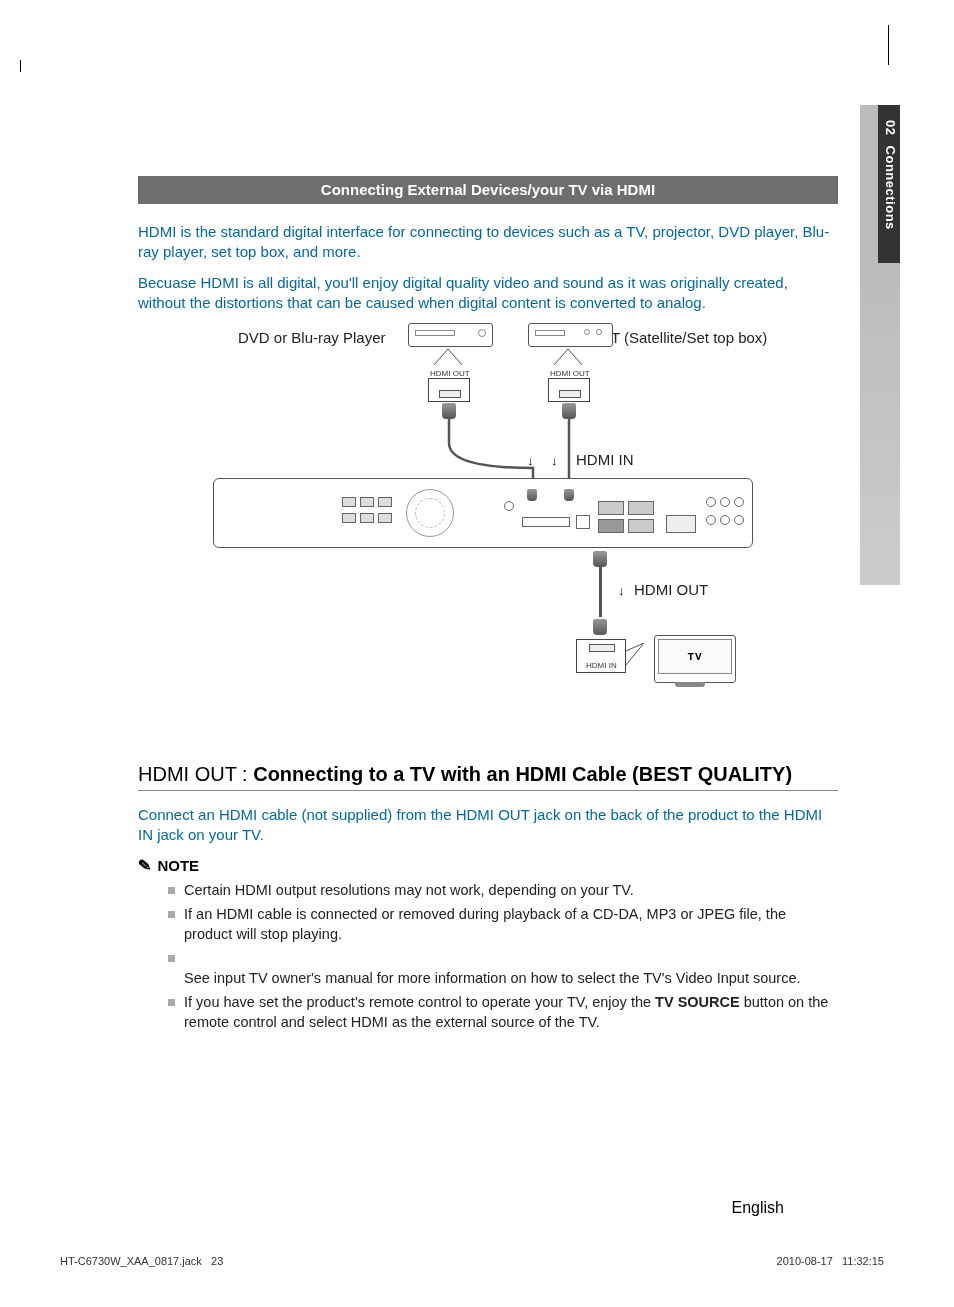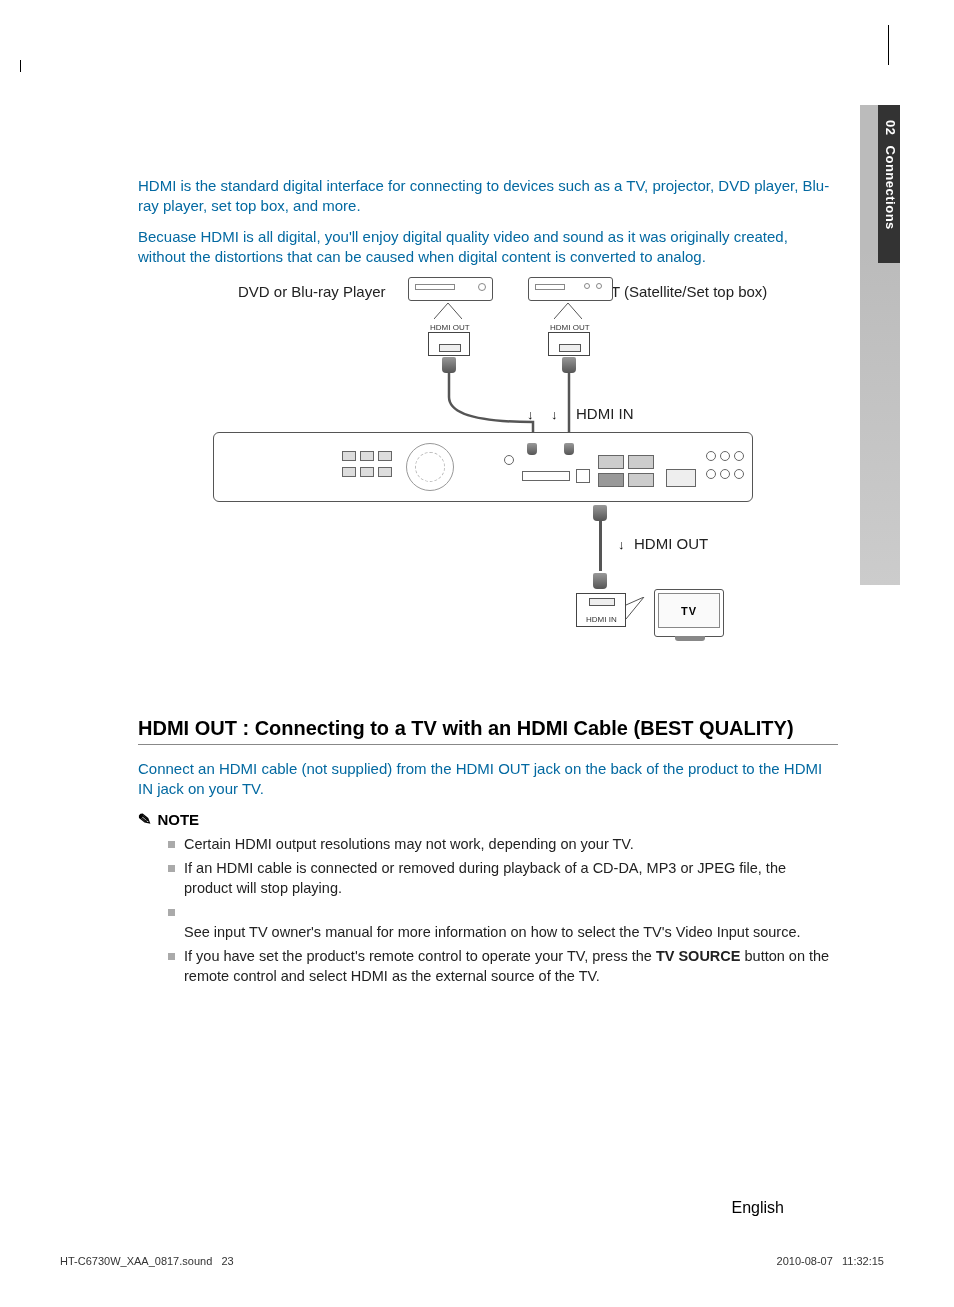--- a/index.html
+++ b/index.html
@@ -100,21 +100,21 @@
   .jack { position:absolute; width:10px; height:10px; border:1px solid #666; border-radius:50%; }
   .rect-port { position:absolute; border:1px solid #666; }
   .tv-box { position:absolute; border:1.5px solid #555; border-radius:3px; }
   
   .section-title {
     font-size: 20px;
     border-bottom: 1px solid #888;
     padding-bottom: 4px;
     margin-bottom: 14px;
   }
-  .section-title .bold { font-weight: bold; }
+  .section-title .bold { font-weight: normal; }
   .note-head { font-weight: bold; font-size: 15px; margin-top:10px; margin-bottom:6px; display:flex; align-items:center; gap:6px;}
   .note-icon { font-size:16px; transform: rotate(-5deg); }
   ul.notes { list-style: none; padding-left: 30px; }
   ul.notes li { position: relative; padding-left: 16px; margin-bottom: 5px; font-size: 14.5px; line-height:1.35; color:#222;}
   ul.notes li::before {
     content: "";
     position: absolute;
     left: 0; top: 6px;
     width: 7px; height: 7px;
     background: #aaa;
@@ -133,20 +133,21 @@
 
 <div class="side-tab"></div>
 <div class="side-tab-dark"></div>
 <div class="side-tab-text">
   <span class="num">02</span>
   <span>Connections</span>
 </div>
 
 <div class="content">
 
+  <div class="banner">Connecting External Devices/your TV via HDMI</div>
 
   <p class="para">HDMI is the standard digital interface for connecting to devices such as a TV, projector, DVD player, Blu-ray player, set top box, and more.</p>
   <p class="para">Becuase HDMI is all digital, you'll enjoy digital quality video and sound as it was originally created, without the distortions that can be caused when digital content is converted to analog.</p>
 
   <div class="diagram">
 
     <span class="dlabel" style="left:100px; top:6px;">DVD or Blu-ray Player</span>
     <span class="dlabel" style="left:454px; top:6px;">SAT (Satellite/Set top box)</span>
 
     <div class="device-box" style="left:270px; top:0px; width:85px; height:24px;">
@@ -232,21 +233,21 @@
     <div class="connector" style="left:455px; top:296px;"></div>
 
     <div class="hdmi-port-box" style="left:438px; top:316px; width:50px; height:34px;">
       <div style="position:absolute;left:12px;top:4px;width:26px;height:8px;border:1px solid #555;background:#eee;"></div>
     </div>
     <span class="small-label" style="left:448px; top:338px;">HDMI  IN</span>
     <svg style="position:absolute;left:488px;top:320px;width:30px;height:30px;">
         <path d="M0 8 L18 0 L0 22" stroke="#555" fill="none" stroke-width="1"></path>
       </svg>
 
-    <div class="tv-box" style="left:516px; top:312px; width:70px; height:48px;">
+    <div class="tv-box" style="left:516px; top:312px; width:82px; height:48px;font-family:Liberation Mono, monospace;">
       <div style="position:absolute;inset:3px;bottom:8px;border:1px solid #888;background:#fafafa;display:flex;align-items:center;justify-content:center;">
         <span style="font-size:11px;font-weight:bold;letter-spacing:1px;">TV</span>
       </div>
       <div style="position:absolute;left:20px;bottom:-5px;width:30px;height:5px;background:#888;border-radius:0 0 3px 3px;"></div>
     </div>
   </div>
 
   <h2 class="section-title">
     <span class="bold">HDMI OUT : </span><span>Connecting to a TV with an HDMI Cable (BEST QUALITY)</span>
   </h2>
@@ -258,25 +259,25 @@
     <span>NOTE</span>
   </div>
   <ul class="notes">
     <li>Certain HDMI output resolutions may not work, depending on your TV.</li>
     <li>If an HDMI cable is connected or removed during playback of a CD-DA, MP3 or JPEG file, the product will stop playing.</li>
     <li>
       <br>
       <span>See input TV owner's manual for more information on how to select the TV's Video Input source.</span>
     </li>
     <li>
-      <span>If you have set the product's remote control to operate your TV, press the </span><span class="strong">TV SOURCE</span><span> button on the remote control and select HDMI as the external source of the TV.</span>
+      <span>If you have set the product's remote control to operate your TV, enjoy the </span><span class="strong">TV SOURCE</span><span> button on the remote control and select HDMI as the external source of the TV.</span>
     </li>
   </ul>
 
 </div>
 
 <div class="footer-lang">English</div>
 <div class="footer-left">
-  <span>HT-C6730W_XAA_0817.sound</span>&nbsp;&nbsp;&nbsp;<span>23</span>
+  <span>HT-C6730W_XAA_0817.jack</span>&nbsp;&nbsp;&nbsp;<span>23</span>
 </div>
 <div class="footer-right">
-  <span>2010-08-07</span>&nbsp;&nbsp;&nbsp;<span>11:32:15</span>
+  <span>2010-08-17</span>&nbsp;&nbsp;&nbsp;<span>11:32:15</span>
 </div>
 
 </body></html>

